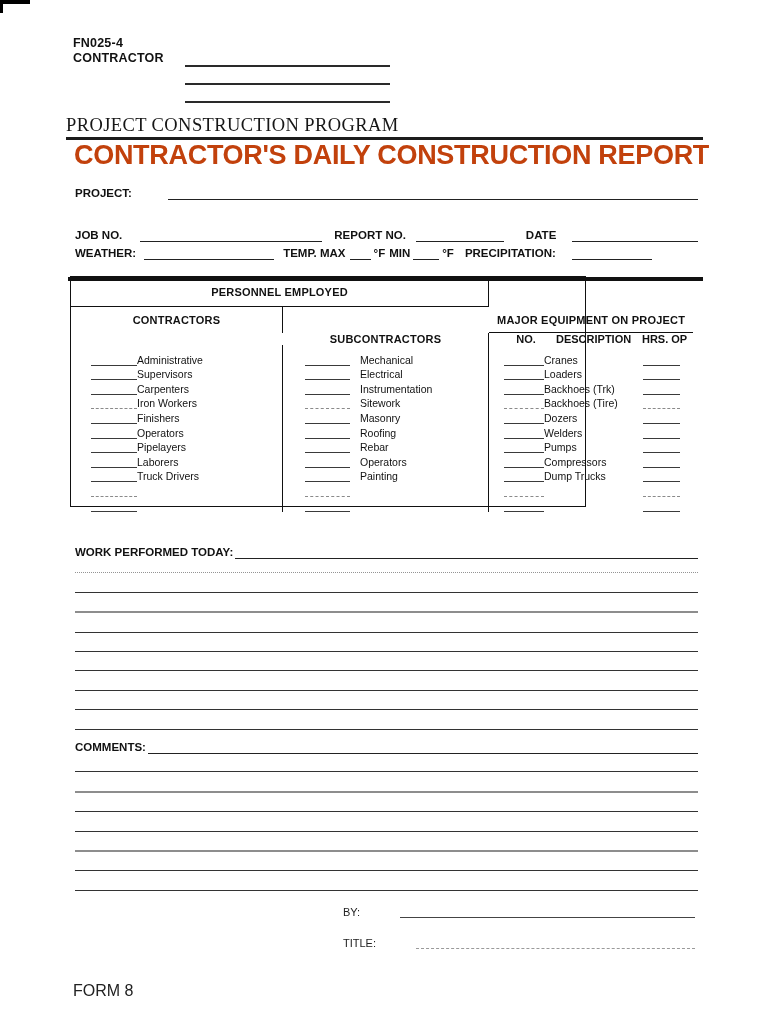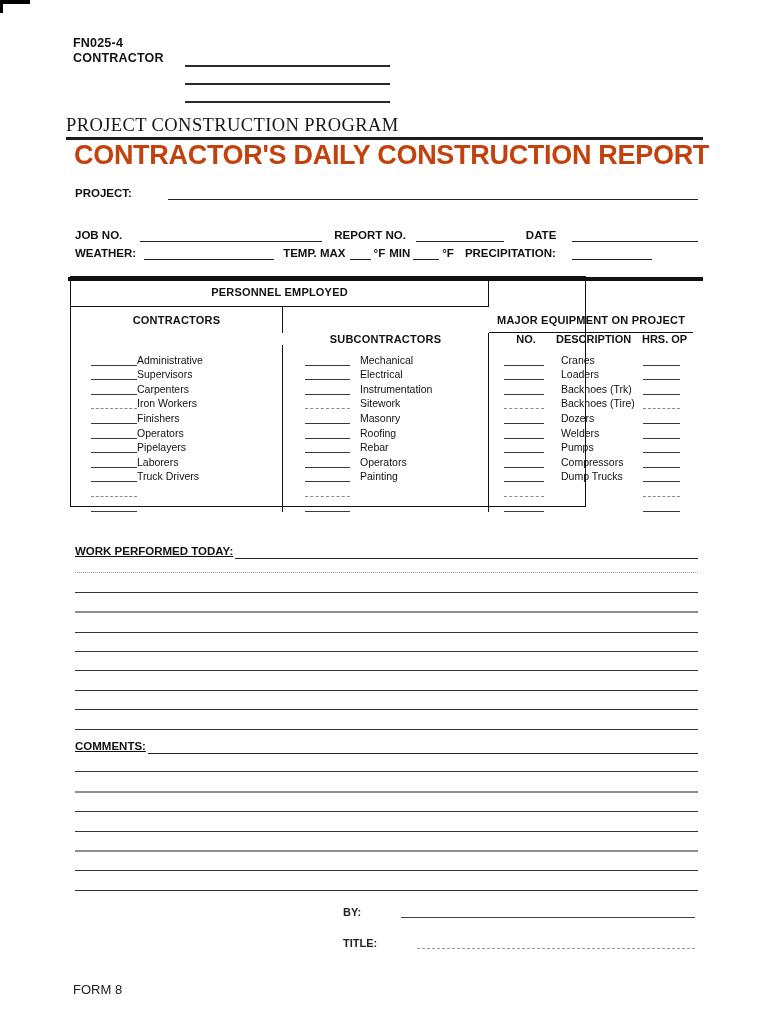--- a/index.html
+++ b/index.html
@@ -47,48 +47,48 @@
   .col-c{grid-column:1/2;border-right:1.3px solid #111;}
   .col-s{grid-column:2/3;border-right:1.3px solid #111;}
   .col-e{grid-column:3/4;}
   .p-row{height:14.6px;display:flex;align-items:flex-end;}
   .p-row .cnt{width:46px;margin-left:20px;border-bottom:1.2px solid #3a3a3a;height:10px;}
   .p-row .plabel{white-space:nowrap;line-height:11px;}
   .col-s .p-row .cnt{margin-left:22px;width:45px;}
   .col-s .p-row .plabel{margin-left:10px;}
   .e-row{height:14.6px;display:flex;align-items:flex-end;}
   .e-row .no-l{width:40px;margin-left:15px;border-bottom:1.2px solid #3a3a3a;height:10px;}
-  .e-row .elabel{flex:1;margin-left:17px;white-space:nowrap;line-height:11px;}
+  .e-row .elabel{flex:1;white-space:nowrap;line-height:11px;}
   .e-row .hrs-l{width:37px;margin-right:13px;border-bottom:1.2px solid #3a3a3a;height:10px;}
   
   .col > div:nth-child(4) .cnt,.col > div:nth-child(10) .cnt,
   .col > div:nth-child(4) .no-l,.col > div:nth-child(10) .no-l,
   .col > div:nth-child(4) .hrs-l,.col > div:nth-child(10) .hrs-l{
       border-bottom:1px dashed #8a8a8a;}
 
   
-  .sect-label{position:absolute;left:75px;width:623px;display:flex;align-items:flex-start;font-size:11.5px;font-weight:bold;text-decoration:underline;}
+  .sect-label{position:absolute;left:75px;width:623px;display:flex;align-items:center;font-size:11.5px;font-weight:bold;}
   .sect-label .flexline{margin-left:2px;}
   .lbl-work{top:545px;}
   .lines-work{position:absolute;left:75px;top:554px;width:623px;}
   .lbl-comments{top:740px;}
   .lines-comments{position:absolute;left:75px;top:753px;width:623px;}
   .lines-work .rule-line,.lines-comments .rule-line{height:18.4px;border-bottom:1.5px solid #333;}
   .lines-work .rule-line:nth-child(1){border-bottom:1.6px dotted #949494;}
   .lines-work .rule-line:nth-child(3){border-bottom-color:#8d8d8d;border-bottom-width:2px;}
   .lines-comments .rule-line:nth-child(2){border-bottom-color:#8d8d8d;border-bottom-width:2px;}
   .lines-comments .rule-line:nth-child(5){border-bottom-color:#8d8d8d;border-bottom-width:2px;}
 
-  .signrow{position:absolute;left:343px;width:352px;display:flex;align-items:flex-end;font-size:11px;font-weight:bold;color:#222;gap:40px;}
+  .signrow{position:absolute;left:343px;width:352px;display:flex;align-items:flex-end;font-size:11px;font-weight:normal;color:#222;gap:40px;}
   .signrow .flexline{border-bottom:1.2px solid #444;height:12px;}
   .row-by{top:905px;}
   .row-title{top:936px;}
   .row-title .flexline{border-bottom:1.3px dashed #9a9a9a;}
 
-  .form-footer{position:absolute;left:73px;top:982px;font-size:13px;color:#222;}
+  .form-footer{position:absolute;left:73px;top:982px;font-size:16px;color:#222;}
 </style>
 </head>
 <body>
 
 <div class="page">
   <div class="corner-h"></div>
   <div class="corner-v"></div>
 
   <div class="form-code-block">
     <div>FN025-4</div>

